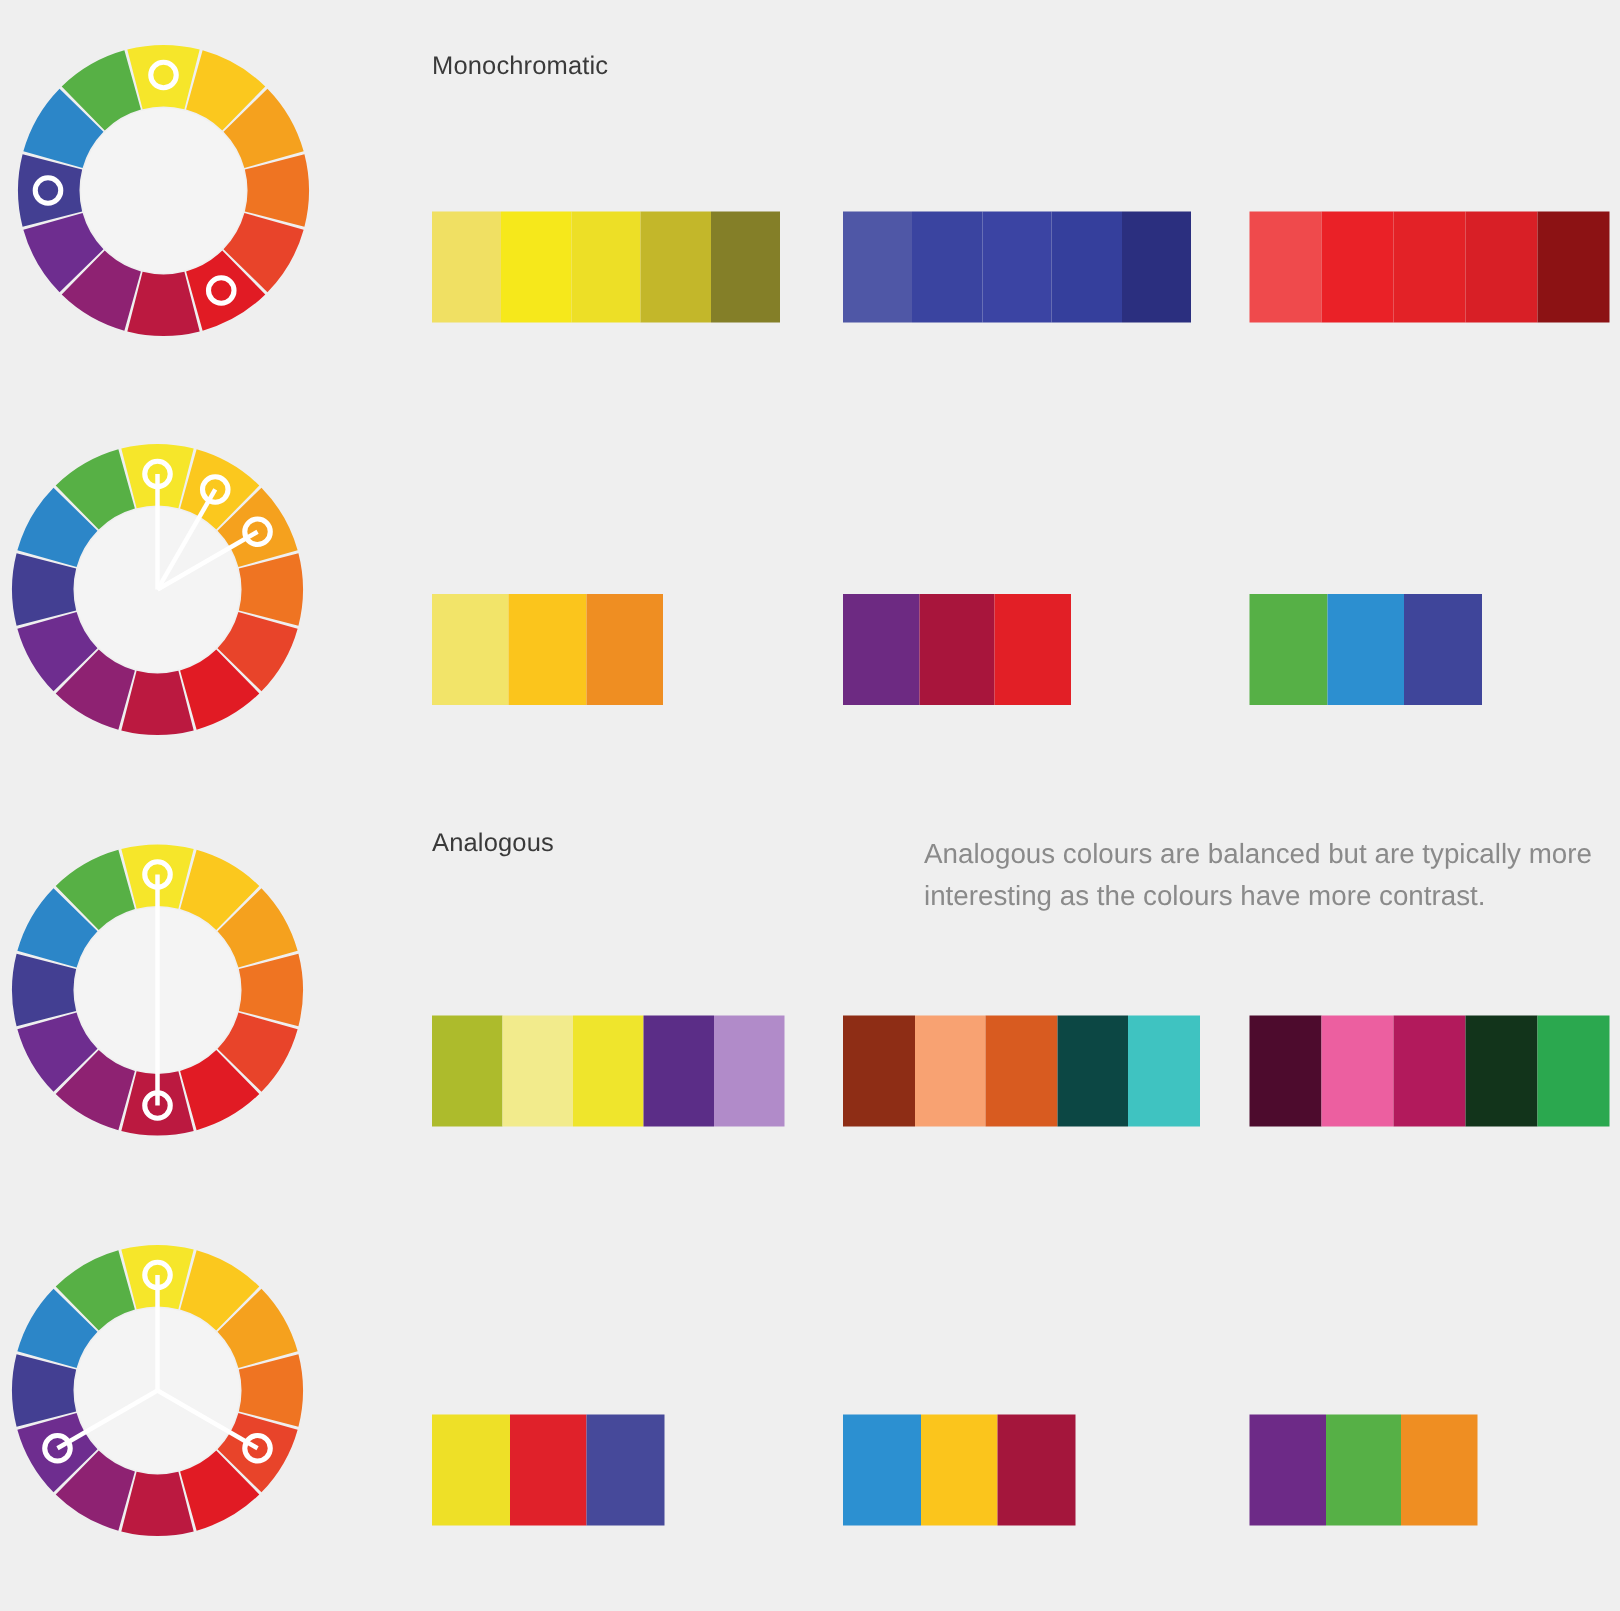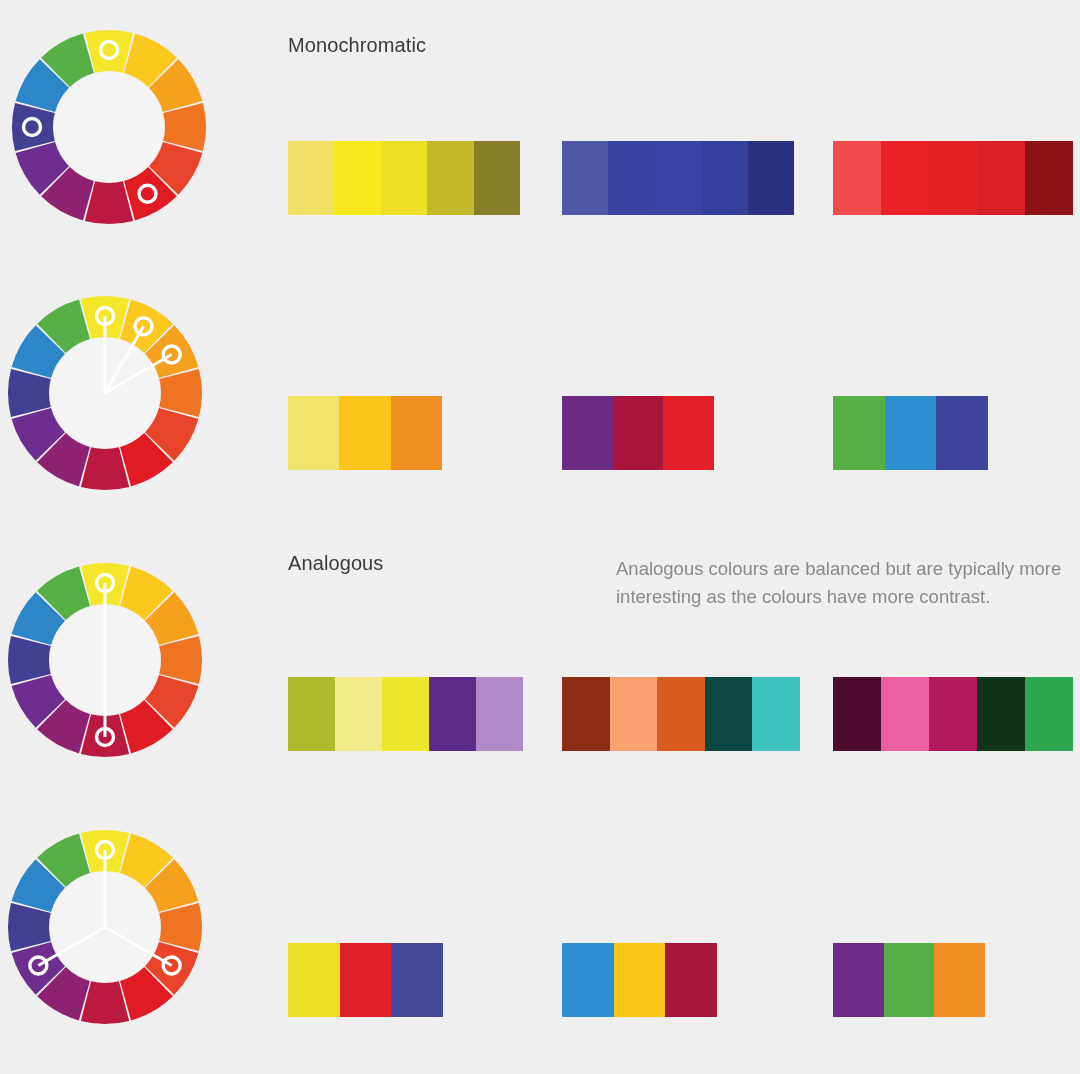--- a/index.html
+++ b/index.html
@@ -16,21 +16,21 @@
   .row-0{top:0;height:268px;}
   .row-1{top:268px;height:265px;}
   .row-2{top:533px;height:267px;}
   .row-3{top:800px;height:274px;}
 
   .wheel-cell{position:absolute;left:0;top:0;width:280px;}
   .wheel-cell svg{display:block;}
 
   .scheme-title{
     position:absolute;
-    font-size:20px;
+    font-size:17px;
     color:#3a3a3a;
     font-weight:400;
     letter-spacing:.1px;
     white-space:nowrap;
   }
 
   .scheme-desc{
     position:absolute;
     font-size:18.5px;
     line-height:27.5px;

